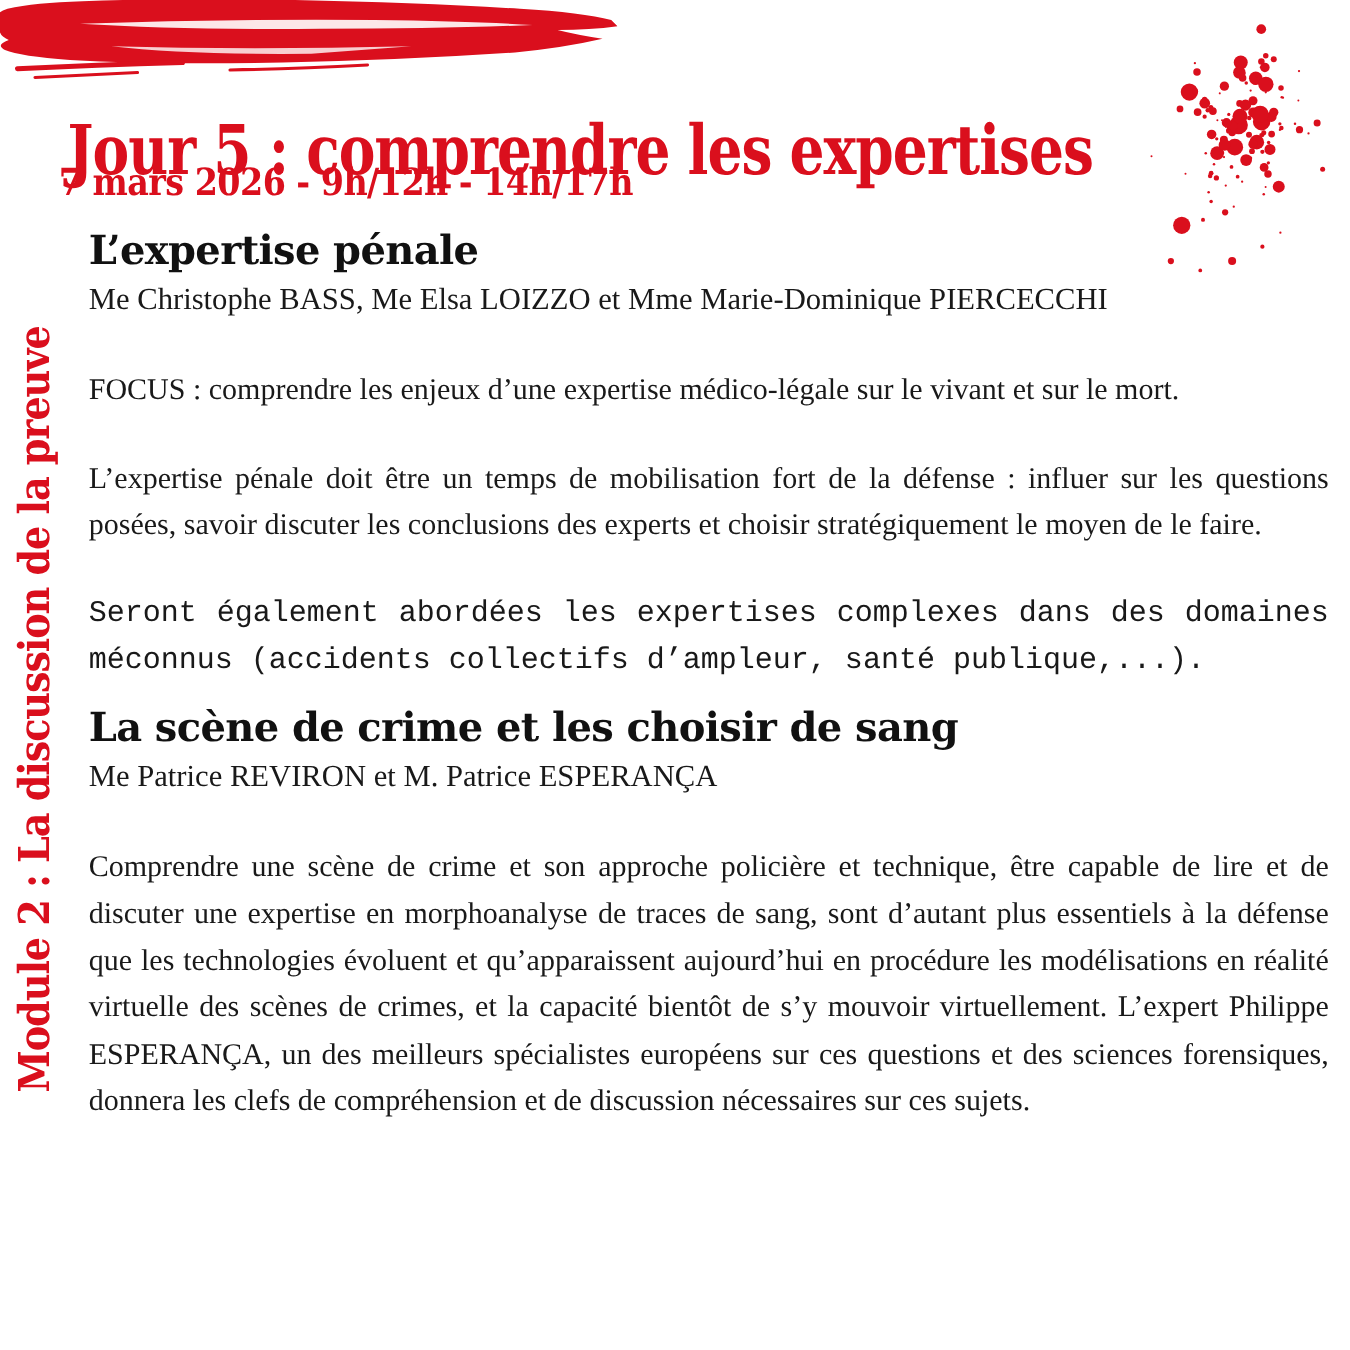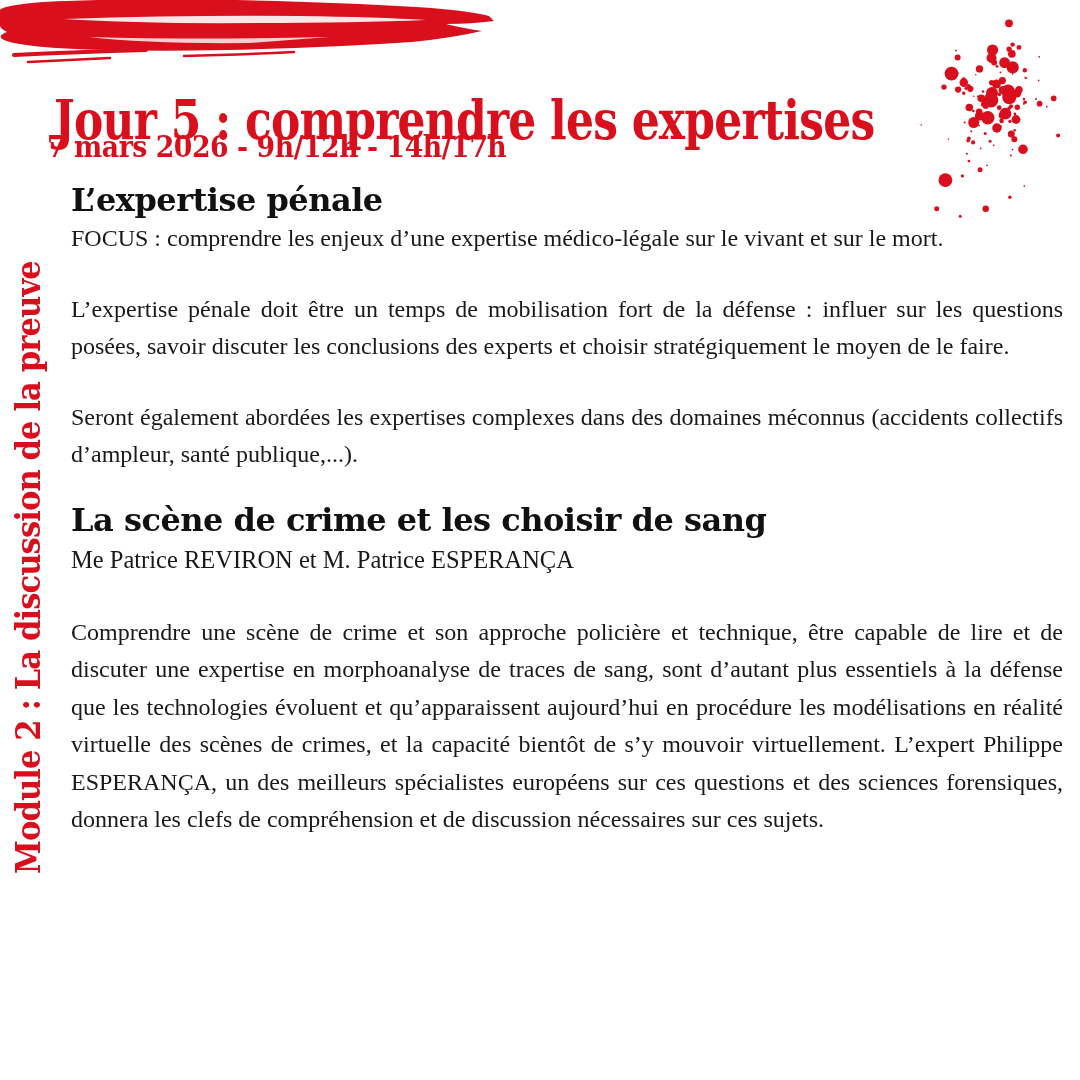--- a/index.html
+++ b/index.html
@@ -29,21 +29,21 @@
   .content{
     position:absolute;left:71px;top:180px;width:992px;
     font-size:24px;line-height:37.5px;
   }
   .content h2{
     font-family:"DejaVu Serif",serif;font-weight:700;font-size:32px;
     line-height:40px;margin:0;letter-spacing:-.5px;color:#111;
   }
   .speakers{margin:0 0 34px 0;font-size:24.5px;line-height:40px;}
   .para{margin:0 0 33px 0;text-align:justify;}
-  .para.tight{margin-bottom:26px;}
+  .para.tight{margin-bottom:14px;font-family:Liberation Mono, monospace;}
   .deco{position:absolute;color:var(--accent);}
   .deco-top{left:-6px;top:-2px;}
   .deco-bottom{left:600px;top:1010px;}
   .deco-splatter{right:0;top:0;}
 </style>
 </head>
 <body>
 
 <div class="page">
 
@@ -188,20 +188,21 @@
 
   <h1 class="title">Jour 5 : comprendre les expertises</h1>
   <div class="date-line">7 mars 2026 - 9h/12h - 14h/17h</div>
 
   <div class="module-banner">Module 2 : La discussion de la preuve</div>
 
   <div class="content">
 
     <section>
       <h2>L’expertise pénale</h2>
+      <p class="speakers">Me Christophe BASS, Me Elsa LOIZZO et Mme Marie-Dominique PIERCECCHI</p>
       <p class="para">FOCUS : comprendre les enjeux d’une expertise médico-légale sur le vivant et sur le mort.</p>
       <p class="para">L’expertise pénale doit être un temps de mobilisation fort de la défense : influer sur les questions posées, savoir discuter les conclusions des experts et choisir stratégiquement le moyen de le faire.</p>
       <p class="para tight">Seront également abordées les expertises complexes dans des domaines méconnus (accidents collectifs d’ampleur, santé publique,...).</p>
     </section>
 
     <section>
       <h2>La scène de crime et les choisir de sang</h2>
       <p class="speakers">Me Patrice REVIRON et M. Patrice ESPERANÇA</p>
       <p class="para">Comprendre une scène de crime et son approche policière et technique, être capable de lire et de discuter une expertise en morphoanalyse de traces de sang, sont d’autant plus essentiels à la défense que les technologies évoluent et qu’apparaissent aujourd’hui en procédure les modélisations en réalité virtuelle des scènes de crimes, et la capacité bientôt de s’y mouvoir virtuellement. L’expert Philippe ESPERANÇA, un des meilleurs spécialistes européens sur ces questions et des sciences forensiques, donnera les clefs de compréhension et de discussion nécessaires sur ces sujets.</p>
     </section>

